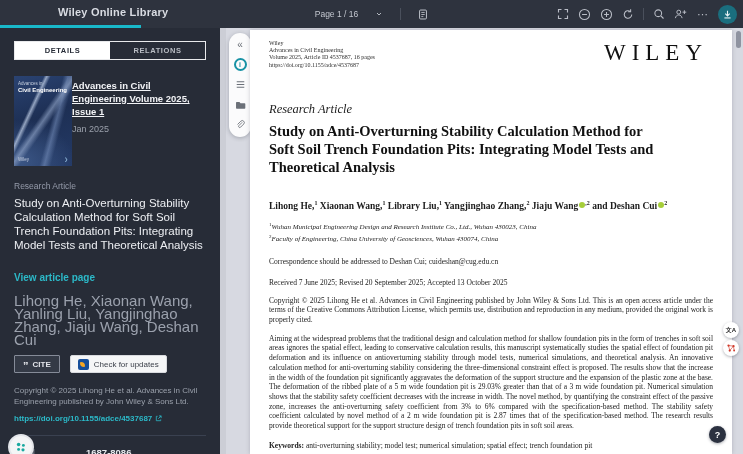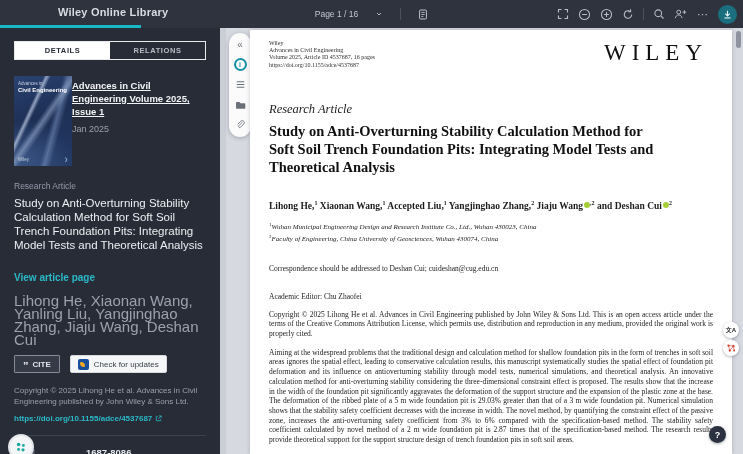--- a/index.html
+++ b/index.html
@@ -108,21 +108,21 @@
   .doc-title { margin-top:5px; font-size:14.5px; line-height:18px; font-weight:bold;
     color:#111; width:88%; }
   .doc-authors { margin-top:21px; font-size:9.5px; font-weight:bold; line-height:12px;
     width:95%; }
   .doc-authors sup { font-size:6px; }
   .orcid-dot { display:inline-block; width:6px; height:6px; border-radius:50%;
     background:#a6ce39; margin-left:1px; vertical-align:1px; }
   .doc-affil { margin-top:8px; font-size:7px; line-height:9px; font-style:italic;
     color:#222; }
   .doc-affil sup { font-size:5px; font-style:normal; }
-  .doc-line { margin-top:19px; font-size:7.5px; color:#222; }
+  .doc-line { margin-top:12px; font-size:7.5px; color:#222; }
   .doc-para { margin-top:9px; font-size:7.5px; line-height:9.7px; text-align:justify;
     color:#222; }
   .doc-keywords { margin-top:10px; font-size:7.5px; color:#222; }
   .doc-keywords b { font-weight:bold; }
 
   .v-scroll { position:absolute; right:2px; top:3px; width:5px; height:17px;
     border-radius:3px; background:#8f93a0; }
   .float-btn { position:absolute; width:16px; height:16px; border-radius:50%;
     background:#fff; box-shadow:0 1px 3px rgba(40,45,60,.35); cursor:pointer;
     display:flex; align-items:center; justify-content:center; }
@@ -309,33 +309,33 @@
         <div>https://doi.org/10.1155/adce/4537687</div>
       </div>
       <div class="wiley-logo">WILEY</div>
 
       <div class="doc-type">Research Article</div>
       <div class="doc-title">Study on Anti-Overturning Stability Calculation Method for Soft Soil Trench Foundation Pits: Integrating Model Tests and Theoretical Analysis</div>
 
       <div class="doc-authors">
         <span>Lihong He,</span><sup>1</sup>
         <span>Xiaonan Wang,</span><sup>1</sup>
-        <span>Accepted Liu,</span><sup>1</sup>
+        <span>Library Liu,</span><sup>1</sup>
         <span>Yangjinghao Zhang,</span><sup>2</sup>
         <span>Jiaju Wang</span><span class="orcid-dot"></span><sup>,2</sup>
         <span>and Deshan Cui</span><span class="orcid-dot"></span><sup>2</sup>
       </div>
 
       <div class="doc-affil">
         <div><sup>1</sup><span>Wuhan Municipal Engineering Design and Research Institute Co., Ltd., Wuhan 430023, China</span></div>
         <div><sup>2</sup><span>Faculty of Engineering, China University of Geosciences, Wuhan 430074, China</span></div>
       </div>
 
       <div class="doc-line">Correspondence should be addressed to Deshan Cui; cuideshan@cug.edu.cn</div>
-      <div class="doc-line">Academic Editor: Chu Zhaofei</div>
+      <div class="doc-line">Received 7 June 2025; Revised 20 September 2025; Accepted 13 October 2025</div>
 
       <div class="doc-para">Copyright © 2025 Lihong He et al. Advances in Civil Engineering published by John Wiley &amp; Sons Ltd. This is an open access article under the terms of the Creative Commons Attribution License, which permits use, distribution and reproduction in any medium, provided the original work is properly cited.</div>
       <div class="doc-para">Aiming at the widespread problems that the traditional design and calculation method for shallow foundation pits in the form of trenches in soft soil areas ignores the spatial effect, leading to conservative calculation results, this manuscript systematically studies the spatial effect of foundation pit deformation and its influence on antioverturning stability through model tests, numerical simulations, and theoretical analysis. An innovative calculation method for anti-overturning stability considering the three-dimensional constraint effect is proposed. The results show that the increase in the width of the foundation pit significantly aggravates the deformation of the support structure and the expansion of the plastic zone at the base. The deformation of the ribbed plate of a 5 m wide foundation pit is 29.03% greater than that of a 3 m wide foundation pit. Numerical simulation shows that the stability safety coefficient decreases with the increase in width. The novel method, by quantifying the constraint effect of the passive zone, increases the anti-overturning safety coefficient from 3% to 6% compared with the specification-based method. The stability safety coefficient calculated by novel method of a 2 m wide foundation pit is 2.87 times that of the specification-based method. The research results provide theoretical support for the support structure design of trench foundation pits in soft soil areas.</div>
 
       <div class="doc-keywords">
         <b>Keywords:</b>
         <span>anti-overturning stability; model test; numerical simulation; spatial effect; trench foundation pit</span>
       </div>
     </div>
   </div>

